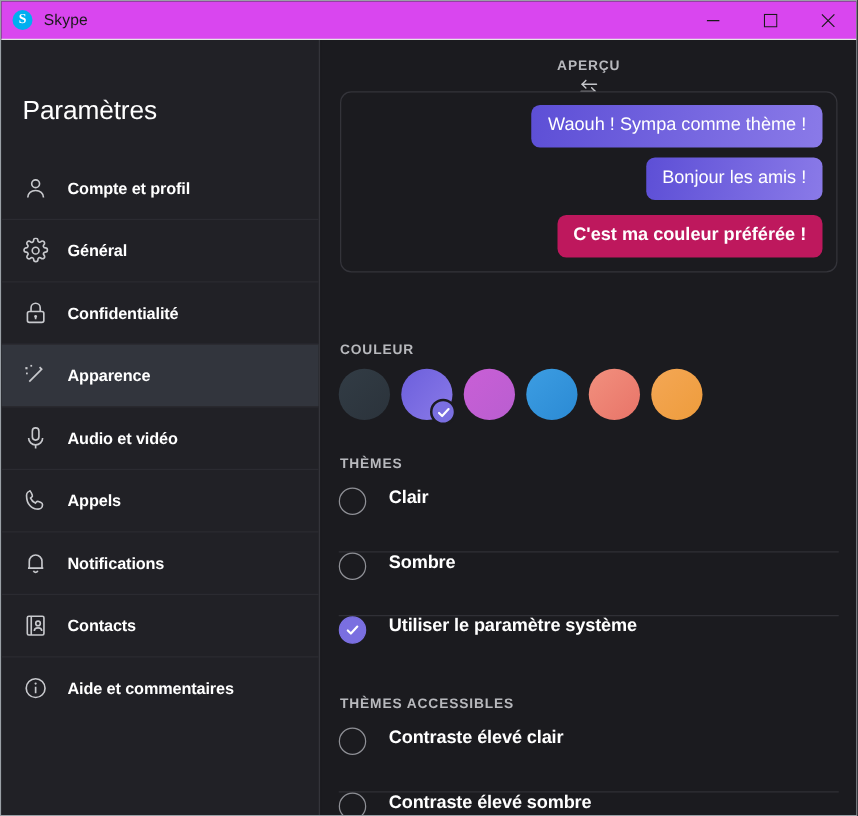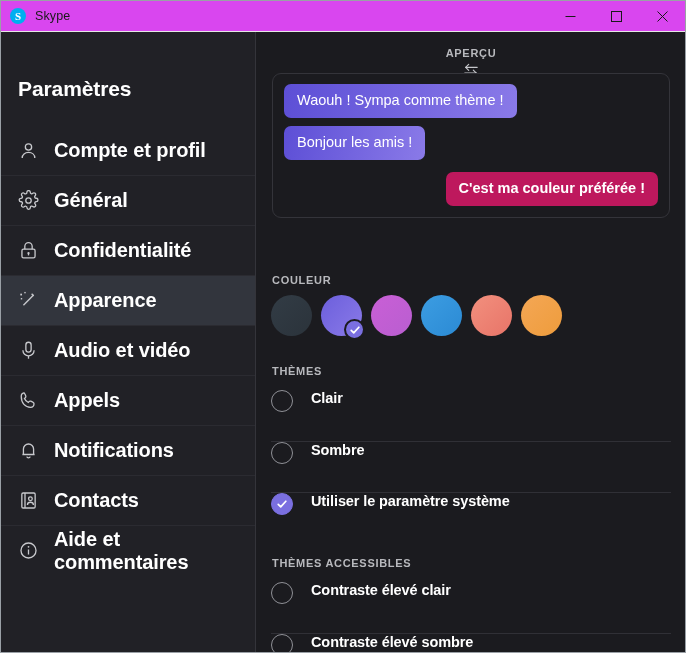--- a/index.html
+++ b/index.html
@@ -79,21 +79,21 @@
     position: absolute;
     top: 31px; left: 0;
     width: 255px;
     height: 621px;
     background: #212126;
     border-right: 1px solid #34343a;
     overflow: hidden;
   }
   #page-title {
     font-size: 21px;
-    font-weight: bold;
+    font-weight: normal;
     color: #ffffff;
     padding: 45px 0 0 17px;
     letter-spacing: -0.1px;
   }
   #nav-list {
     margin-top: 24px;
   }
   .nav-item {
     position: relative;
     height: 50px;
@@ -111,21 +111,21 @@
   .nav-icon {
     width: 22px; height: 22px;
     flex: 0 0 auto;
     display: flex;
     align-items: center;
     justify-content: center;
     color: #c8c9cd;
   }
   .nav-icon svg { display: block; }
   .nav-label {
-    font-size: 20px;
+    font-size: 13px;
     font-weight: bold;
     color: #ffffff;
     letter-spacing: -0.1px;
   }
 
   
   #content {
     position: absolute;
     top: 31px; left: 256px;
     width: 428px;
@@ -173,21 +173,21 @@
     border-radius: 7px;
     padding: 7px 13px 8px;
     font-size: 14.5px;
     color: #ffffff;
     display: inline-block;
     line-height: 1.3;
   }
   .bubble.incoming {
     background: linear-gradient(100deg, #5d4fd6 0%, #8a7ae8 100%);
   }
-  .row-in { text-align: left; margin-bottom: 8px; }
+  .row-in { text-align: right; margin-bottom: 8px; }
   .row-out { text-align: right; margin-top: 12px; }
   .bubble.outgoing {
     background: #be185d;
     font-weight: bold;
   }
 
   
   #colour-label { position: absolute; top: 242px; left: 15px; }
   #swatches {
     position: absolute;

